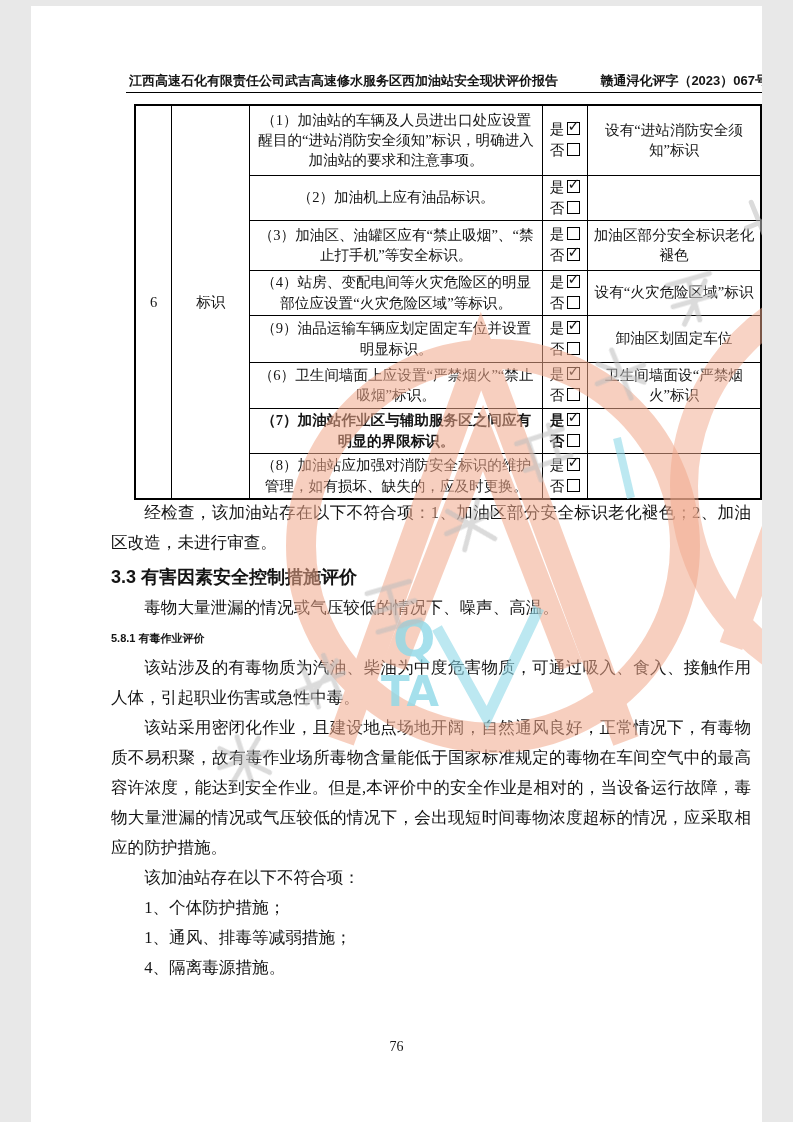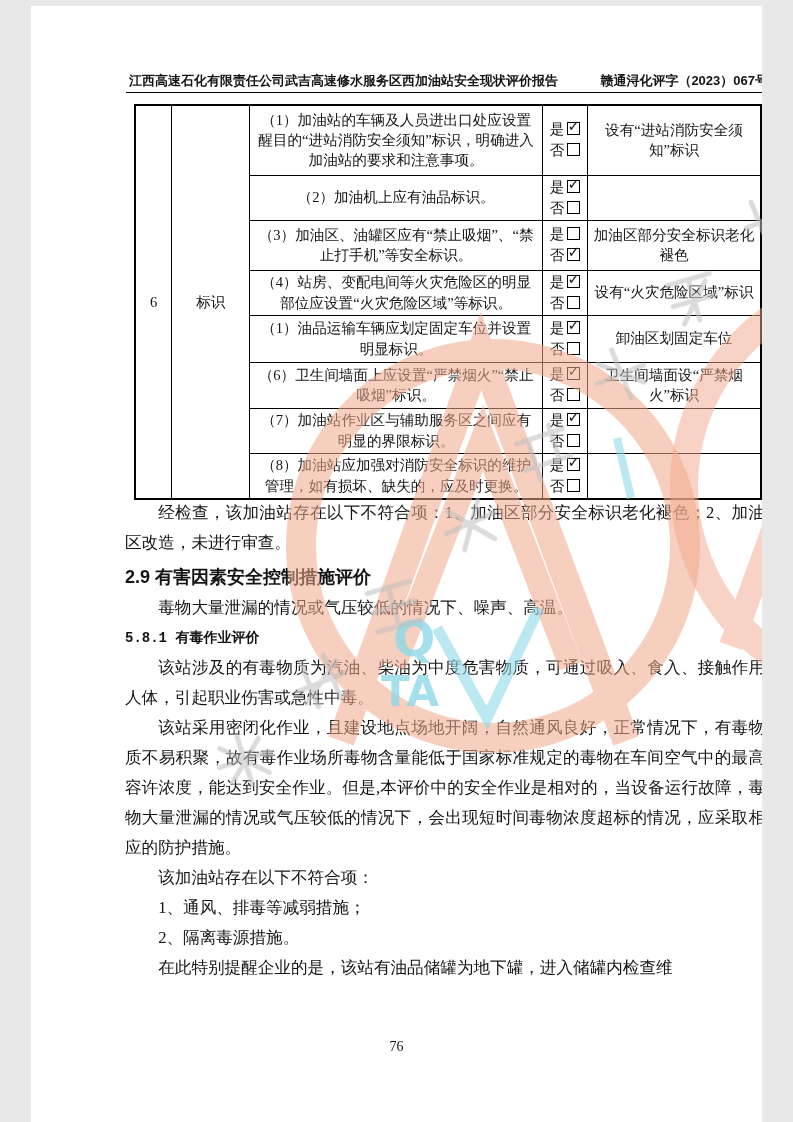--- a/index.html
+++ b/index.html
@@ -14,33 +14,33 @@
   
   table.chk{position:absolute;left:103px;top:98px;border-collapse:collapse;table-layout:fixed;border:2px solid #000;}
   table.chk td{border:1px solid #000;font-size:14.6px;line-height:1.4;padding:1px 5px;
                text-align:center;vertical-align:middle;}
   table.chk tr:nth-child(1){height:70px;}
   table.chk tr:nth-child(2){height:42px;}
   table.chk tr:nth-child(3){height:50px;}
   table.chk tr:nth-child(4){height:45px;}
   table.chk tr:nth-child(5){height:47px;}
   table.chk tr:nth-child(6){height:46px;}
-  table.chk tr:nth-child(7){height:42px;}
+  table.chk tr:nth-child(7){height:42px;font-weight:bold;}
   table.chk tr:nth-child(8){height:45px;}
   .cb-cell{text-align:left;padding-left:5px;padding-right:2px;}
   .cb-line{white-space:nowrap;line-height:21px;}
   .cb{display:inline-block;width:11px;height:11px;border:1.5px solid #000;margin-left:3px;position:relative;top:1px;}
   .cb.checked::after{content:"\2713";position:absolute;left:-1px;top:-7px;font-size:15px;font-weight:700;
                      font-family:"DejaVu Sans",sans-serif;}
 
   
-  .bodytext{position:absolute;left:94px;top:492px;width:640px;font-size:16.6px;line-height:30px;text-align:justify;}
+  .bodytext{position:absolute;left:80px;top:492px;width:640px;font-size:16.6px;line-height:30px;text-align:justify;}
   .indent{text-indent:2em;}
   .h-major{font-family:"Liberation Sans","DejaVu Sans",sans-serif;font-weight:bold;font-size:18px;line-height:32px;margin-top:3px;}
-  .h-minor{font-family:Liberation Mono, monospace;font-weight:bold;font-size:14px;line-height:30px;}
+  .h-minor{font-family:Liberation Sans, sans-serif;font-weight:bold;font-size:11px;line-height:30px;}
 
   .footer{position:absolute;left:0;top:1033px;width:100%;text-align:center;font-size:14px;}
 
   
   .wm{position:absolute;left:0;top:0;width:793px;height:1122px;pointer-events:none;}
 </style>
 </head>
 <body>
 
 <div class="page">
@@ -88,21 +88,21 @@
       </tr>
       <tr>
         <td>（4）站房、变配电间等火灾危险区的明显部位应设置“火灾危险区域”等标识。</td>
         <td class="cb-cell">
           <div class="cb-line"><span>是</span><span class="cb checked"></span></div>
           <div class="cb-line"><span>否</span><span class="cb"></span></div>
         </td>
         <td>设有“火灾危险区域”标识</td>
       </tr>
       <tr>
-        <td>（1）油品运输车辆应划定固定车位并设置明显标识。</td>
+        <td>（9）油品运输车辆应划定固定车位并设置明显标识。</td>
         <td class="cb-cell">
           <div class="cb-line"><span>是</span><span class="cb checked"></span></div>
           <div class="cb-line"><span>否</span><span class="cb"></span></div>
         </td>
         <td>卸油区划固定车位</td>
       </tr>
       <tr>
         <td>（6）卫生间墙面上应设置“严禁烟火”“禁止吸烟”标识。</td>
         <td class="cb-cell">
           <div class="cb-line"><span>是</span><span class="cb checked"></span></div>
@@ -124,29 +124,29 @@
           <div class="cb-line"><span>是</span><span class="cb checked"></span></div>
           <div class="cb-line"><span>否</span><span class="cb"></span></div>
         </td>
         <td></td>
       </tr>
     </tbody>
   </table>
 
   <div class="bodytext">
     <div class="indent">经检查，该加油站存在以下不符合项：1、加油区部分安全标识老化褪色；2、加油区改造，未进行审查。</div>
-    <div class="h-major">2.9 有害因素安全控制措施评价</div>
+    <div class="h-major">3.3 有害因素安全控制措施评价</div>
     <div class="indent">毒物大量泄漏的情况或气压较低的情况下、噪声、高温。</div>
     <div class="h-minor">5.8.1 有毒作业评价</div>
     <div class="indent">该站涉及的有毒物质为汽油、柴油为中度危害物质，可通过吸入、食入、接触作用人体，引起职业伤害或急性中毒。</div>
     <div class="indent">该站采用密闭化作业，且建设地点场地开阔，自然通风良好，正常情况下，有毒物质不易积聚，故有毒作业场所毒物含量能低于国家标准规定的毒物在车间空气中的最高容许浓度，能达到安全作业。但是,本评价中的安全作业是相对的，当设备运行故障，毒物大量泄漏的情况或气压较低的情况下，会出现短时间毒物浓度超标的情况，应采取相应的防护措施。</div>
     <div class="indent">该加油站存在以下不符合项：</div>
+    <div class="indent">1、个体防护措施；</div>
     <div class="indent">1、通风、排毒等减弱措施；</div>
-    <div class="indent">2、隔离毒源措施。</div>
-    <div class="indent">在此特别提醒企业的是，该站有油品储罐为地下罐，进入储罐内检查维</div>
+    <div class="indent">4、隔离毒源措施。</div>
   </div>
 
   <div class="footer">76</div>
 
   <svg class="wm" viewBox="0 0 793 1122" xmlns="http://www.w3.org/2000/svg">
 
     <g stroke="#F2A98C" fill="none" opacity="0.55">
       <circle cx="462" cy="540" r="192" stroke-width="30"></circle>
       <path d="M 310 735 L 450 345 L 595 735" stroke-width="27"></path>
       <path d="M 363 660 L 452 432 L 540 660" stroke-width="24"></path>

